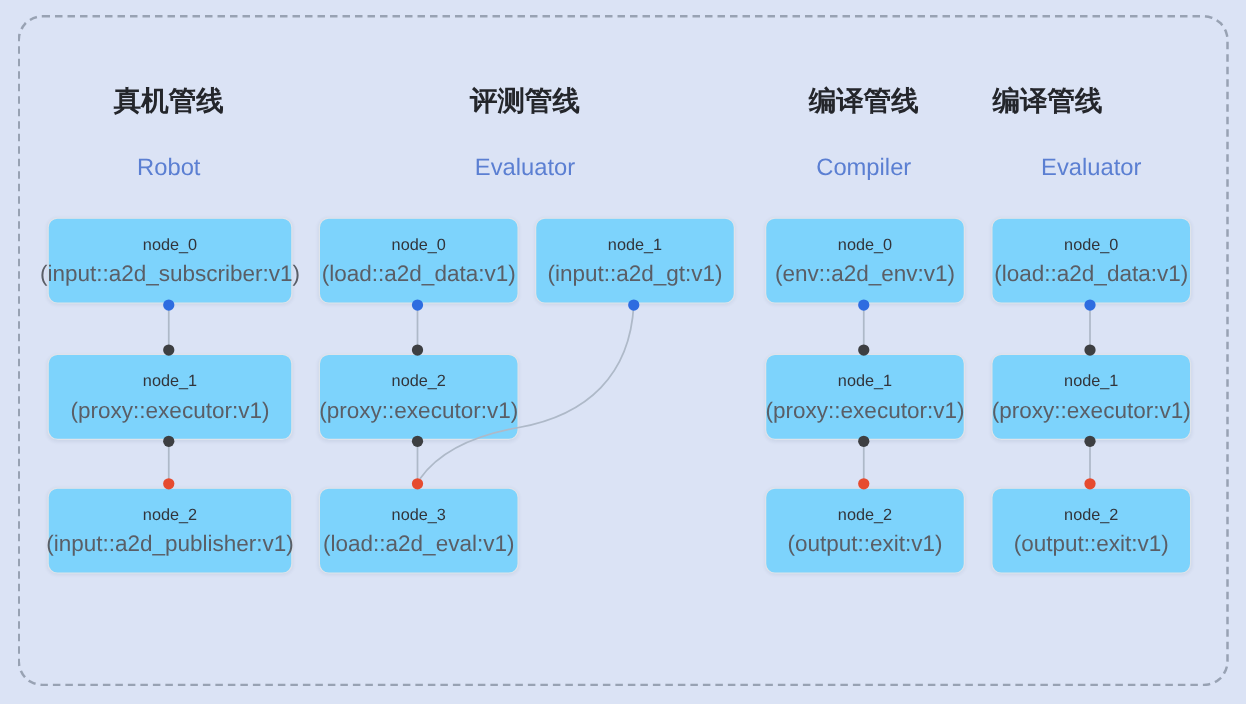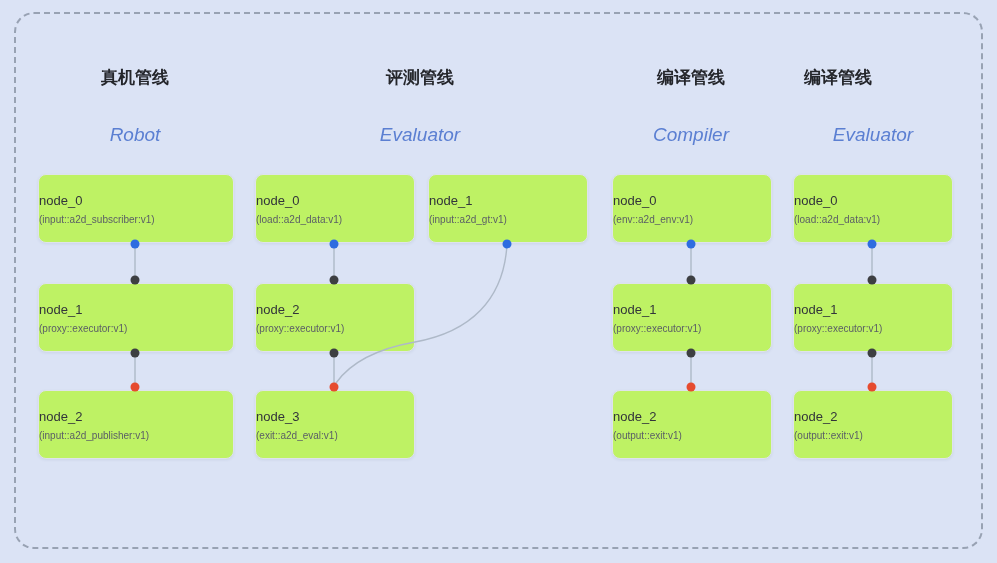--- a/index.html
+++ b/index.html
@@ -8,35 +8,35 @@
     background:#dbe3f5;
     font-family:"Liberation Sans","DejaVu Sans",sans-serif;
     position:relative;overflow:hidden;
   }
   .frame{
     position:absolute;left:14px;top:12px;right:14px;bottom:14px;
     border:2px dashed #98a2b3;border-radius:20px;
   }
   .title-cn{
     position:absolute;top:66px;transform:translateX(-50%);
-    font-size:17px;font-weight:bold;color:#24262b;white-space:nowrap;
+    font-size:22px;font-weight:bold;color:#24262b;white-space:nowrap;
   }
   .title-en{
     position:absolute;top:124px;transform:translateX(-50%);
-    font-size:19px;color:#5b7fd2;white-space:nowrap;font-style:italic;
+    font-size:19px;color:#5b7fd2;white-space:nowrap;
   }
   .node{
     position:absolute;height:67px;
-    background:#bef264;border:1px solid #dfe3ea;border-radius:8px;
+    background:#7dd3fc;border:1px solid #dfe3ea;border-radius:8px;
     box-shadow:0 1px 3px rgba(30,50,90,.08);
-    display:flex;flex-direction:column;align-items:flex-start;justify-content:center;
+    display:flex;flex-direction:column;align-items:center;justify-content:center;
     gap:6px;z-index:2;
   }
   .node-name{font-size:13px;color:#32343a;}
-  .node-type{font-size:10px;color:#5a5e66;}
+  .node-type{font-size:18px;color:#5a5e66;}
   svg.overlay{position:absolute;left:0;top:0;z-index:1;pointer-events:none;}
   .ports{z-index:3 !important;}
 </style>
 </head>
 <body>
 
 <div class="frame"></div>
 
 <svg class="overlay ports" width="997" height="563" viewBox="0 0 997 563">
 
@@ -107,21 +107,21 @@
 <div class="node" style="left:428px;top:174px;width:158px">
   <div class="node-name">node_1</div>
   <div class="node-type">(input::a2d_gt:v1)</div>
 </div>
 <div class="node" style="left:255px;top:283px;width:158px">
   <div class="node-name">node_2</div>
   <div class="node-type">(proxy::executor:v1)</div>
 </div>
 <div class="node" style="left:255px;top:390px;width:158px">
   <div class="node-name">node_3</div>
-  <div class="node-type">(exit::a2d_eval:v1)</div>
+  <div class="node-type">(load::a2d_eval:v1)</div>
 </div>
 
 <div class="node" style="left:612px;top:174px;width:158px">
   <div class="node-name">node_0</div>
   <div class="node-type">(env::a2d_env:v1)</div>
 </div>
 <div class="node" style="left:612px;top:283px;width:158px">
   <div class="node-name">node_1</div>
   <div class="node-type">(proxy::executor:v1)</div>
 </div>

